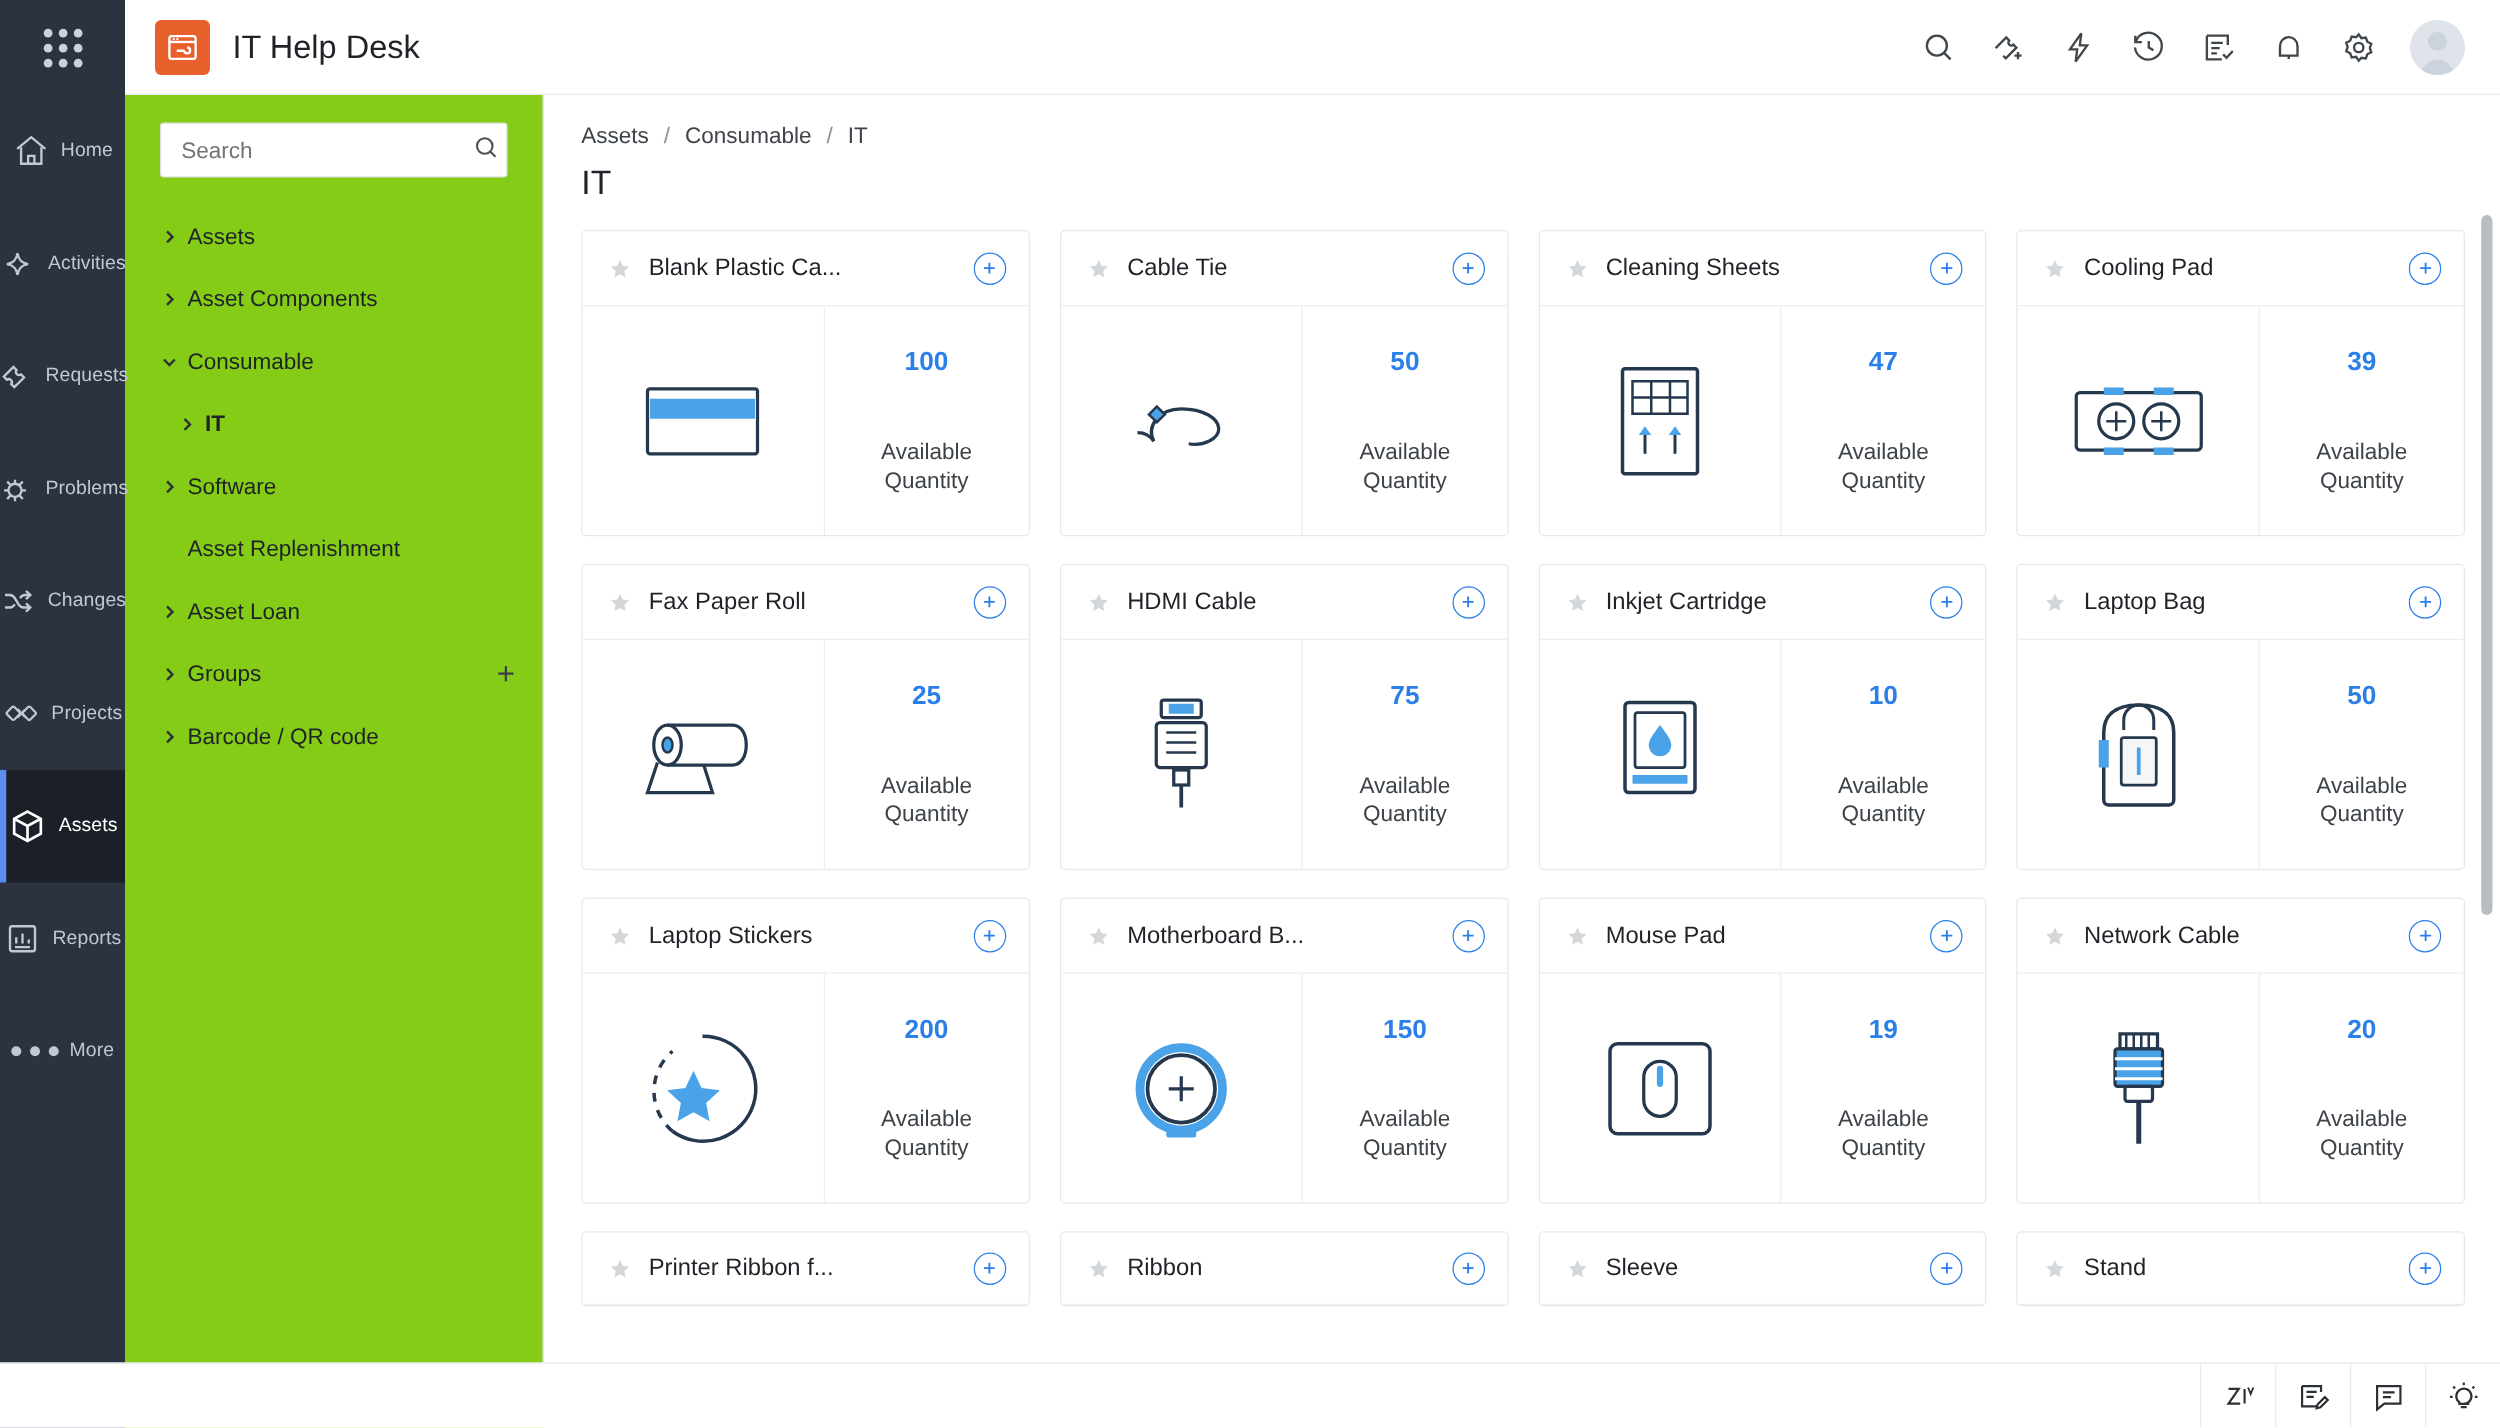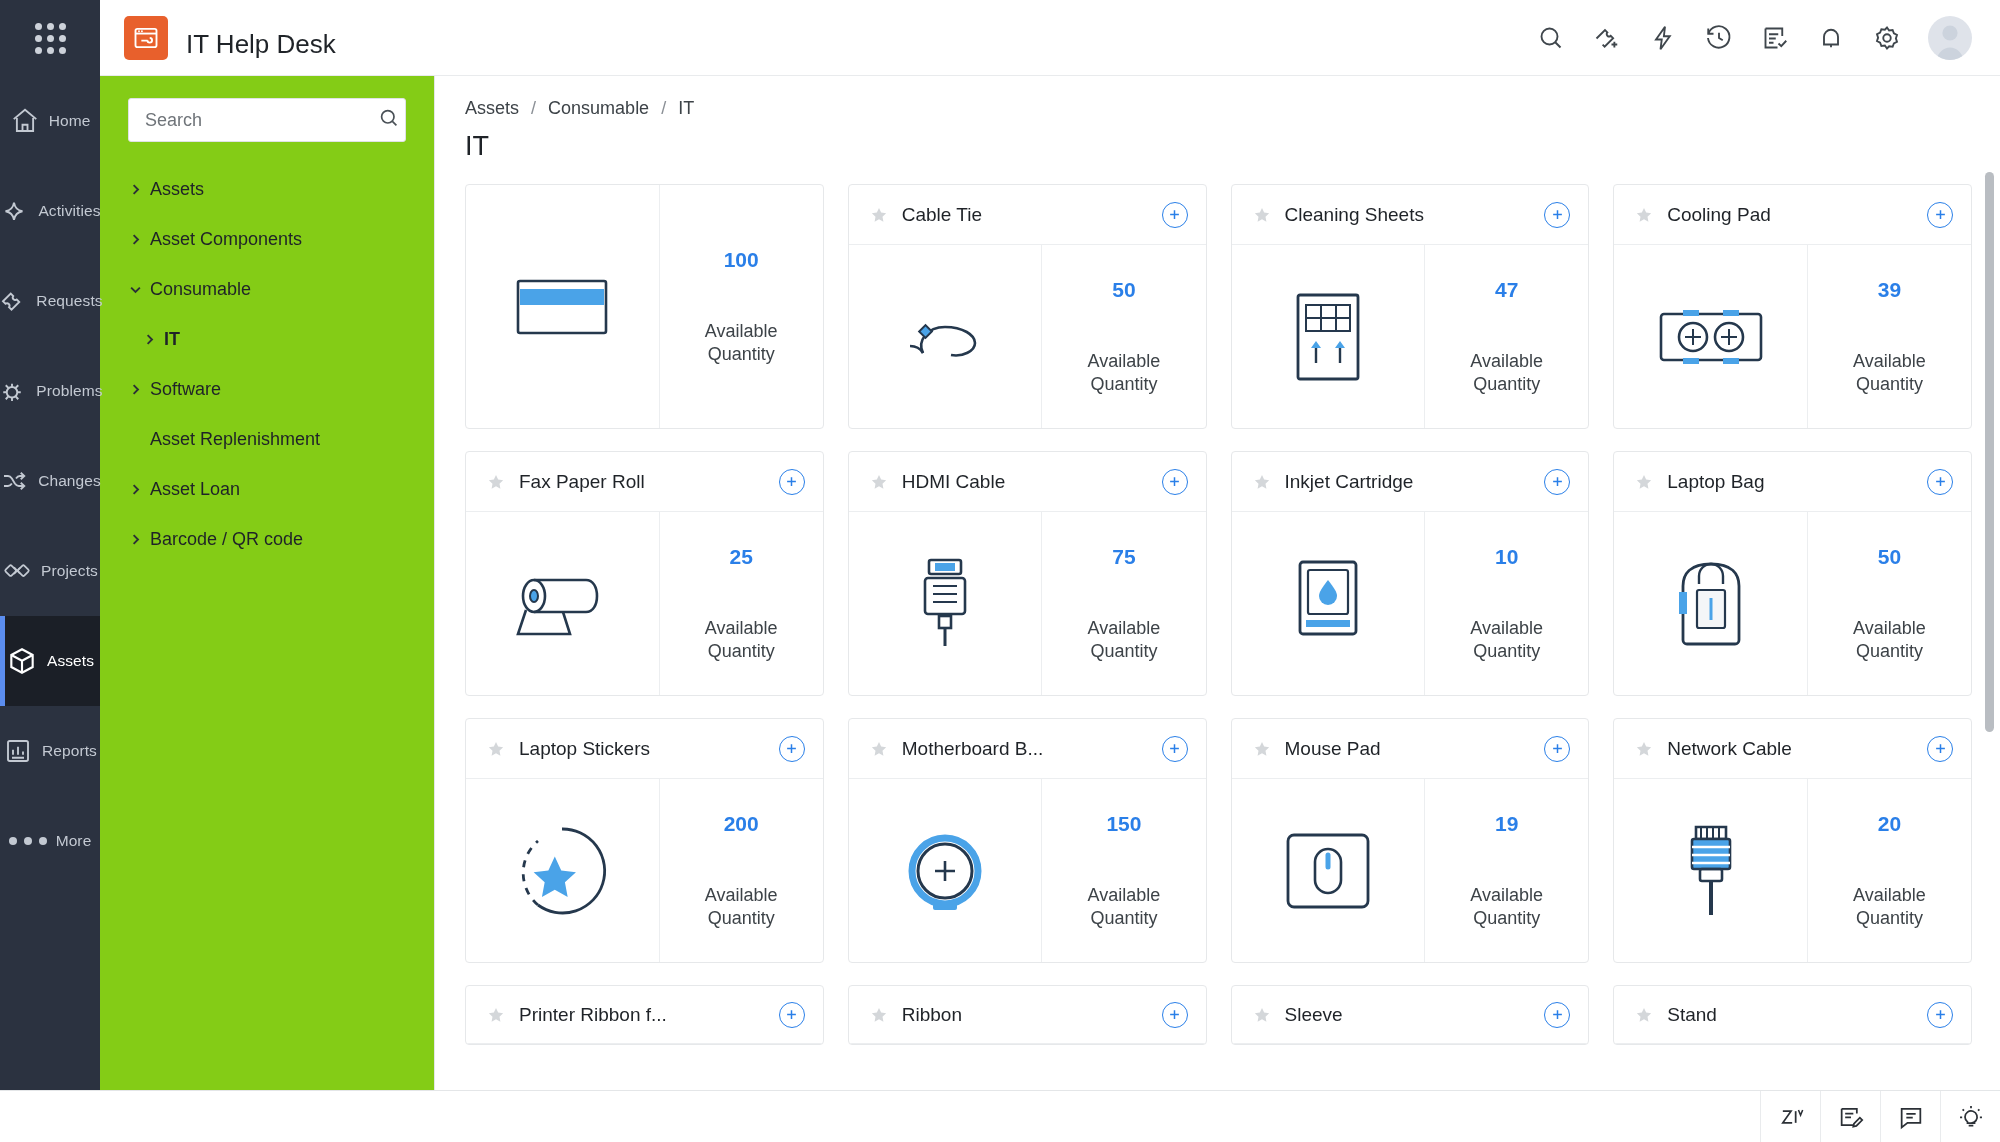--- a/index.html
+++ b/index.html
@@ -68,21 +68,21 @@
   .tnode .spacer { flex: 1; }
   .plus-thin { color: #3a3f44; font-size: 25px; line-height: 1; }
 
   
   .main { flex: 1; display: flex; flex-direction: column; min-width: 0; background: #ffffff; }
   .topbar {
     height: 76px; background: #ffffff; border-bottom: 1px solid #e9ebed;
     display: flex; align-items: center; padding: 0 28px 0 24px; position: absolute;
     left: 100px; right: 0; top: 0; z-index: 5;
   }
-  .brand { display: flex; align-items: flex-end; gap: 18px; }
+  .brand { display: flex; align-items: center; gap: 18px; }
   .brand-logo {
     width: 44px; height: 44px; background: #e8602c; border-radius: 5px;
     display: flex; align-items: center; justify-content: center;
   }
   .brand-name { font-size: 26px; color: #1f2328; }
   .topbar .grow { flex: 1; }
   .top-icons { display: flex; align-items: center; gap: 26px; }
   .top-icons .ic { cursor: pointer; display: flex; align-items: center; justify-content: center; }
   .avatar {
     width: 44px; height: 44px; border-radius: 50%; background: #dfe3ea;
@@ -326,20 +326,30 @@
 
       <div class="tnode lvl1">
         <span class="caret">
           <svg width="15" height="15" viewBox="0 0 24 24" fill="none" stroke="#2b3036" stroke-width="3">
               <path d="m9 5 7 7-7 7"></path>
             </svg>
         </span>
         <span class="tlabel">Asset Loan</span>
       </div>
 
+      <div class="tnode lvl1">
+        <span class="caret">
+          <svg width="15" height="15" viewBox="0 0 24 24" fill="none" stroke="#2b3036" stroke-width="3">
+              <path d="m9 5 7 7-7 7"></path>
+            </svg>
+        </span>
+        <span class="tlabel">Groups</span>
+        <span class="spacer"></span>
+        <span class="plus-thin">+</span>
+      </div>
 
       <div class="tnode lvl1">
         <span class="caret">
           <svg width="15" height="15" viewBox="0 0 24 24" fill="none" stroke="#2b3036" stroke-width="3">
               <path d="m9 5 7 7-7 7"></path>
             </svg>
         </span>
         <span class="tlabel">Barcode / QR code</span>
       </div>
 
@@ -424,20 +434,34 @@
         <a>Consumable</a>
         <span class="sep">/</span>
         <a>IT</a>
       </div>
 
       <div class="pagetitle">IT</div>
 
       <div class="cards">
 
         <div class="card">
+          <div class="card-head">
+            <span class="star">
+              <svg width="20" height="20" viewBox="0 0 24 24" fill="#d4d7da">
+                  <path d="m12 3.6 2.6 5.5 6 .8-4.4 4.2 1.1 6-5.3-2.9-5.3 2.9 1.1-6L3.4 9.9l6-.8L12 3.6Z"></path>
+                </svg>
+            </span>
+            <span class="card-title">Blank Plastic Ca...</span>
+            <span class="grow"></span>
+            <span class="add-btn">
+              <svg width="15" height="15" viewBox="0 0 24 24" fill="none" stroke="#2a7fe8" stroke-width="2.4">
+                  <path d="M12 5v14M5 12h14"></path>
+                </svg>
+            </span>
+          </div>
           <div class="card-body">
             <div class="card-thumb">
               <svg width="100" height="72" viewBox="0 0 100 72">
                   <rect x="6" y="10" width="88" height="52" rx="2" fill="#fff" stroke="#25384d" stroke-width="2.6"></rect>
                   <rect x="8" y="18" width="84" height="16" fill="#4aa3e8"></rect>
                 </svg>
             </div>
             <div class="card-qty">
               <span class="qty-num">100</span>
               <span class="qty-lbl"><span>Available</span><br><span>Quantity</span></span>

